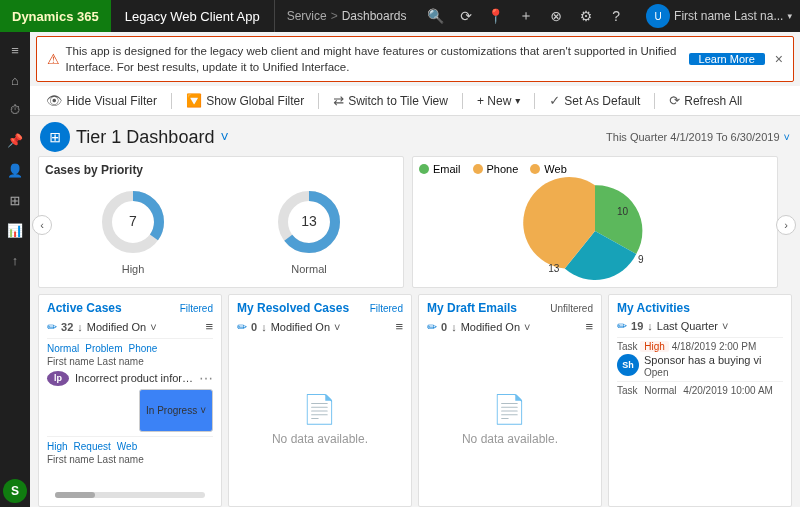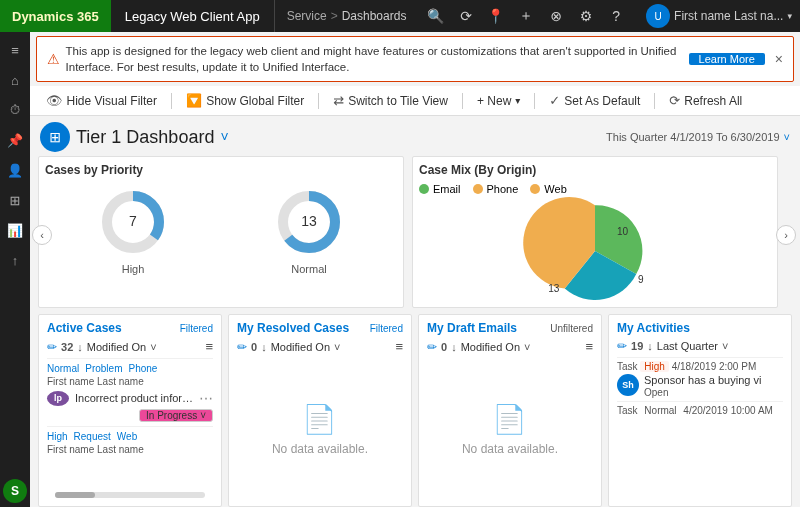--- a/index.html
+++ b/index.html
@@ -309,24 +309,24 @@
     .case-row-main { display: flex; align-items: center; gap: 6px; }
     .case-avatar {
       width: 22px; height: 15px; border-radius: 50%;
       background: #7b4f9c;
       display: flex; align-items: center; justify-content: center;
       color: white; font-size: 9px; font-weight: 600; flex-shrink: 0;
     }
     .case-title { font-size: 11px; color: #333; flex: 1; overflow: hidden; text-overflow: ellipsis; white-space: nowrap; }
     .case-dots { color: #888; font-size: 14px; cursor: pointer; }
     .status-chip {
-      background: #ec4899;
+      background: #3b82f6;
       border: 1px solid #ccc;
       border-radius: 3px;
-      padding: 0 6px;
+      padding: 15px 6px;
       font-size: 10px;
       color: #333;
       cursor: pointer;
       display: inline-flex; align-items: center; gap: 3px;
     }
 
     
     .activity-row {
       border-top: 1px solid #f0f0f0;
       padding: 3px 0;
@@ -483,21 +483,20 @@
             <circle cx="35" cy="35" r="26" fill="none" stroke="#e0e0e0" stroke-width="10"></circle>
             <circle cx="35" cy="35" r="26" fill="none" stroke="#4e9ed4" stroke-width="10" stroke-dasharray="105 58" stroke-dashoffset="0" transform="rotate(-90 35 35)"></circle>
             <text x="35" y="39" text-anchor="middle" font-size="14" fill="#333" font-family="Segoe UI">13</text>
           </svg>
           <span class="donut-label">Normal</span>
         </div>
       </div>
     </div>
 
     <div class="chart-card" style="flex:1;">
-      <div class="chart-title">Case Mix (By Origin)</div>
       <div class="pie-legend">
         <div class="legend-item">
           <div class="legend-dot" style="background:#5cb85c;"></div>
           <span>Email</span>
         </div>
         <div class="legend-item">
           <div class="legend-dot" style="background:#f0ad4e;"></div>
           <span>Phone</span>
         </div>
         <div class="legend-item">

